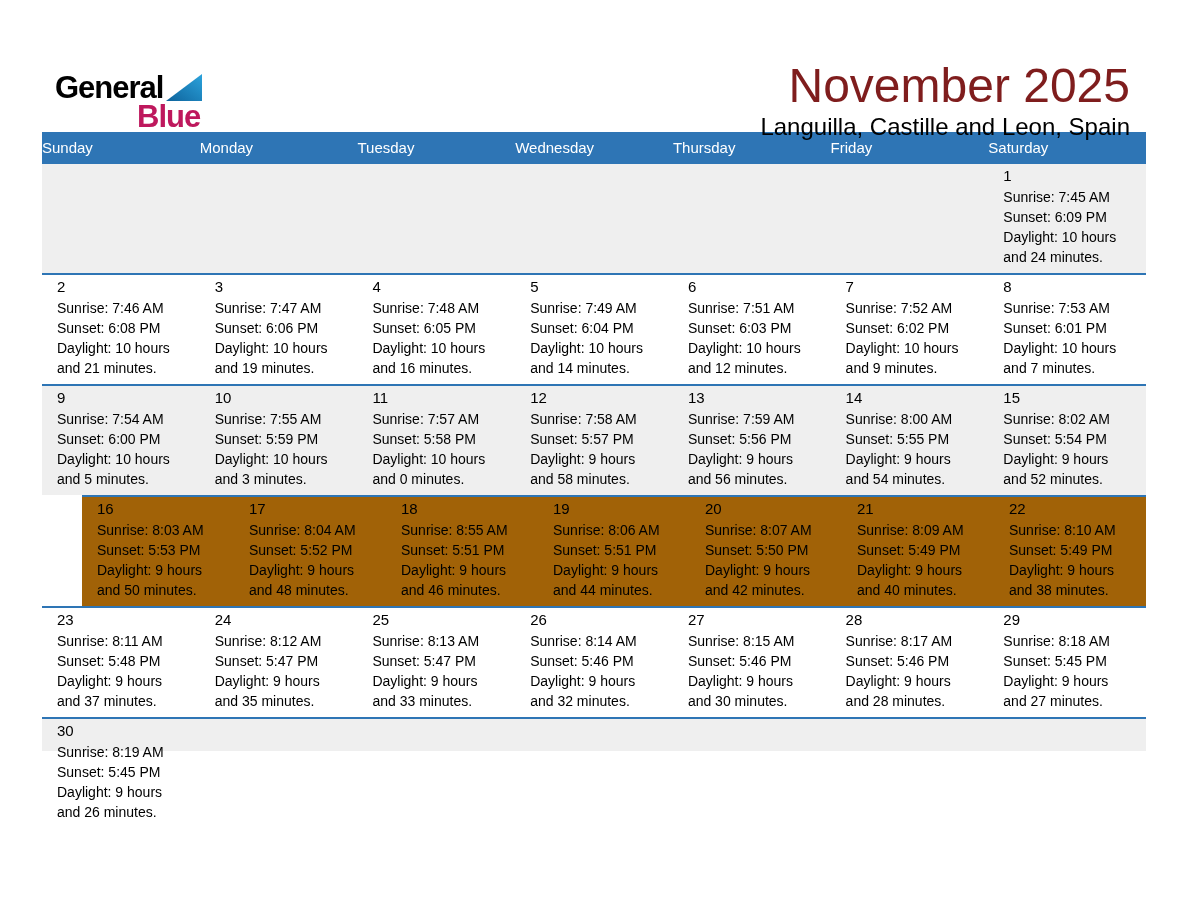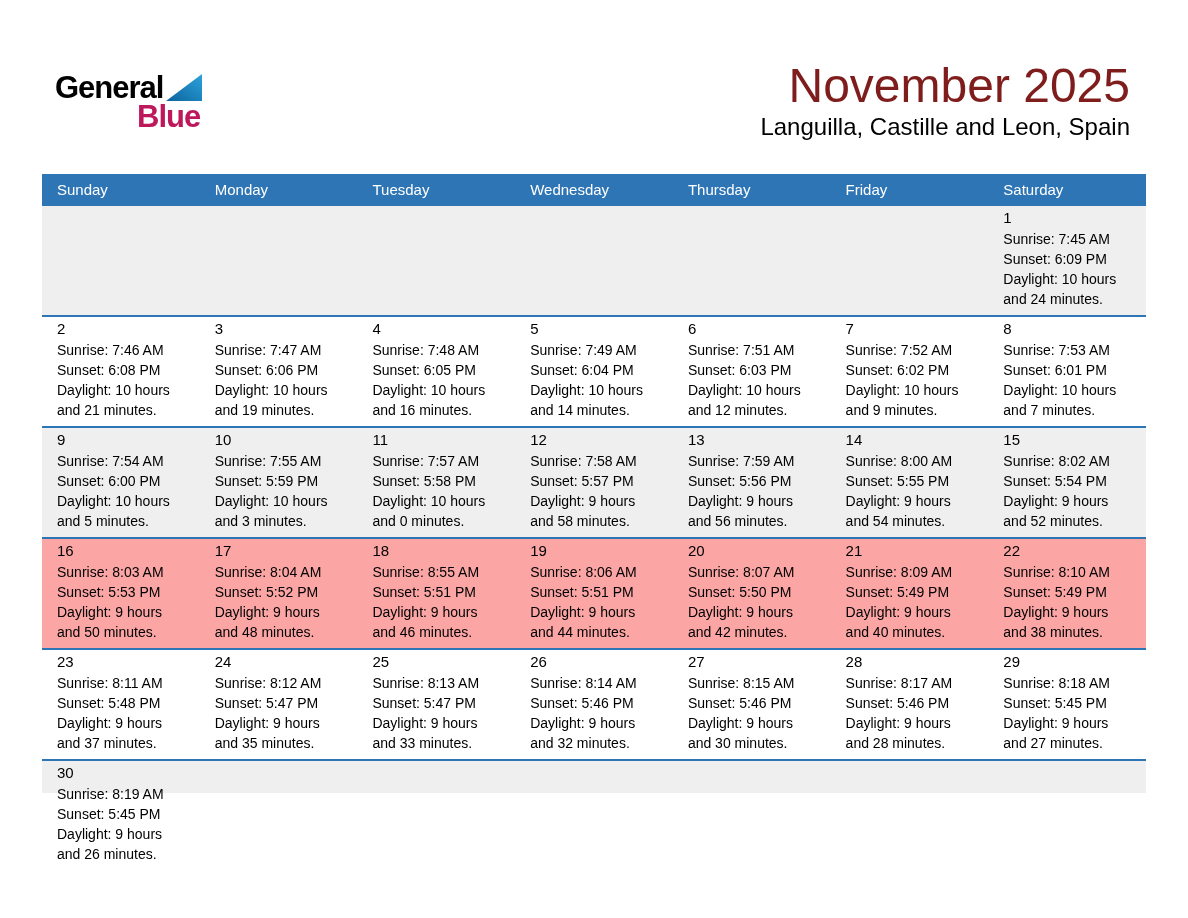--- a/index.html
+++ b/index.html
@@ -1,35 +1,35 @@
 <!DOCTYPE html>
 <html><head>
 <meta charset="utf-8">
 <style>
   * { box-sizing: border-box; margin: 0; padding: 0; }
   html, body { width: 1188px; height: 918px; background: #ffffff; overflow: hidden; }
   body { font-family: "Liberation Sans", sans-serif; color: #000; }
   .page { position: relative; width: 1188px; height: 918px; }
 
   
-  .header-area { position: relative; height: 174px; text-decoration: underline; }
+  .header-area { position: relative; height: 132px; text-decoration: underline; }
   .logo { position: absolute; left: 55px; top: 72px; line-height: 1; }
   .logo-row1 { display: flex; align-items: flex-start; }
   .logo-general { font-size: 31px; font-weight: 700; color: #000; letter-spacing: -1px; }
   .logo-triangle { margin-left: 3px; margin-top: 2px; }
   .logo-blue { font-size: 31px; font-weight: 700; color: #be185d; letter-spacing: -1px; margin-left: 82px; margin-top: -2px; }
 
   .titles { position: absolute; right: 58px; top: 58px; text-align: right; }
   .month-title { font-size: 48px; font-weight: 400; color: #7f1d1d; }
   .location { font-size: 24px; font-weight: 400; color: #000; }
 
   
   .calendar { margin: 0 42px; }
   .weekday-row { display: flex; height: 30px; align-items: center; color: #fff; }
-  .weekday-cell { flex: 1 1 0; padding-left: 15px; font-size: 15px; font-weight: 400; }
+  .weekday-cell { flex: 1 1 0; padding-left: 0; font-size: 15px; font-weight: 400; }
 
   .week-row { display: flex; min-height: 109px; background: #ffffff; }
   .week-row.shaded { background: #EFEFEF; }
   .week-row.last { min-height: 0; height: 34px; }
   .day-cell { flex: 1 1 0; padding: 3px 6px 6px 15px; overflow: visible; }
   .day-number { font-size: 15px; margin-bottom: 3px; }
   .day-line { font-size: 14px; line-height: 20px; white-space: nowrap; }
 </style>
 </head>
 <body>
@@ -178,21 +178,21 @@
             <div class="day-line">and 54 minutes.</div>
           </div>
           <div class="day-cell">
             <div class="day-number">15</div>
             <div class="day-line">Sunrise: 8:02 AM</div>
             <div class="day-line">Sunset: 5:54 PM</div>
             <div class="day-line">Daylight: 9 hours</div>
             <div class="day-line">and 52 minutes.</div>
           </div>
         </div>
-        <div class="week-row shaded" style="border-top: 2px solid rgb(46, 117, 181); background: #fca5a5;">
+        <div class="week-row shaded" style="border-top: 2px solid rgb(46, 117, 181); background: #a16207; margin-left: 40px;">
           <div class="day-cell">
             <div class="day-number">16</div>
             <div class="day-line">Sunrise: 8:03 AM</div>
             <div class="day-line">Sunset: 5:53 PM</div>
             <div class="day-line">Daylight: 9 hours</div>
             <div class="day-line">and 50 minutes.</div>
           </div>
           <div class="day-cell">
             <div class="day-number">17</div>
             <div class="day-line">Sunrise: 8:04 AM</div>

